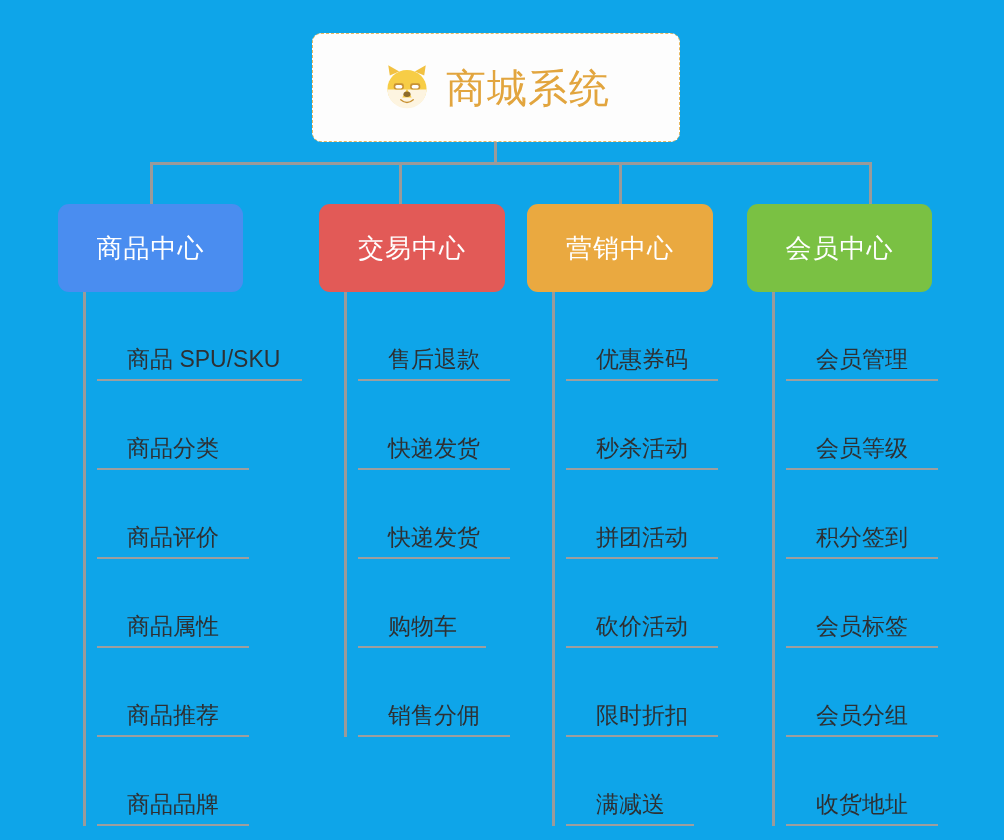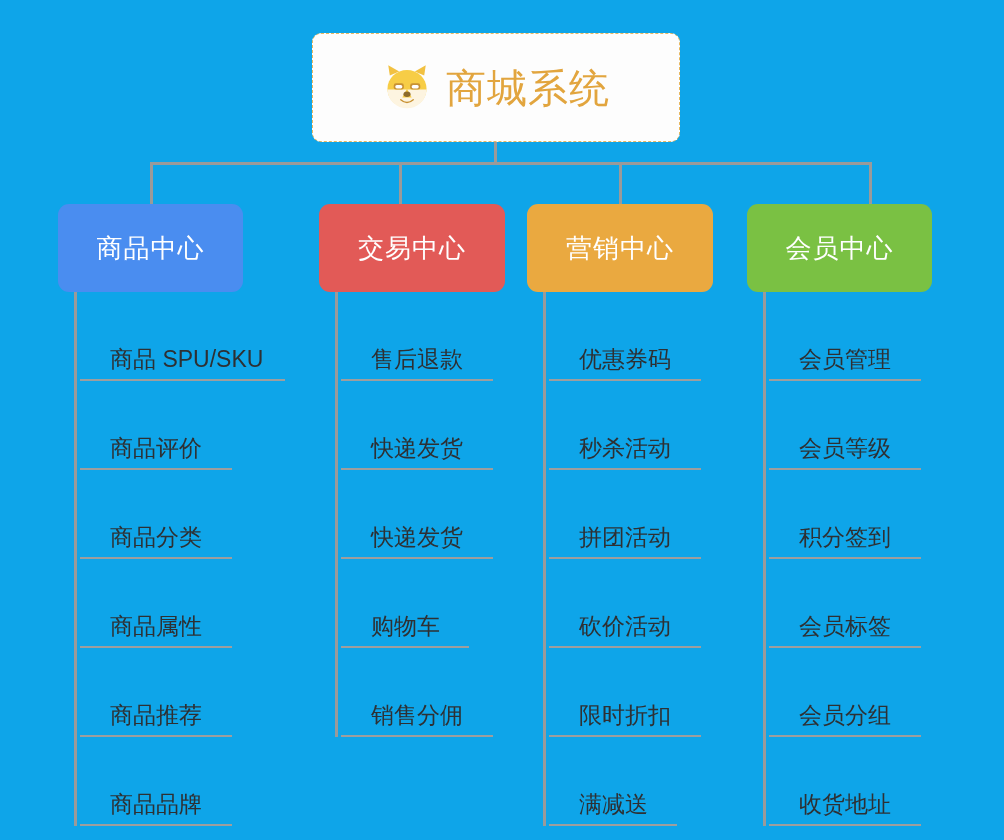--- a/index.html
+++ b/index.html
@@ -88,22 +88,22 @@
     justify-content: center;
     color: #ffffff;
     font-size: 26px;
     letter-spacing: 1px;
     line-height: 1;
   }
 
   
   .leaf-list {
     position: relative;
-    margin-left: 16px;
-    padding-left: 6px;
+    margin-left: 25px;
+    padding-left: 14px;
   }
   .leaf-spine {
     position: absolute;
     left: 0;
     top: 0;
     bottom: 0;
     width: 3px;
     background: #9a9a9a;
   }
 
@@ -172,25 +172,25 @@
         <div class="cat-box" style="background: rgb(74, 141, 240); width: 185px;">
           <span>商品中心</span>
         </div>
         <div class="leaf-list">
           <div class="leaf-spine" style="background: rgb(154, 154, 154);"></div>
           <div class="leaf-item">
             <span class="leaf-label">商品 SPU/SKU</span>
             <div class="leaf-underline" style="width: 205px;"></div>
           </div>
           <div class="leaf-item">
+            <span class="leaf-label">商品分类</span>
+            <div class="leaf-underline" style="width: 152px;"></div>
+          </div>
+          <div class="leaf-item">
             <span class="leaf-label">商品评价</span>
-            <div class="leaf-underline" style="width: 152px;"></div>
-          </div>
-          <div class="leaf-item">
-            <span class="leaf-label">商品分类</span>
             <div class="leaf-underline" style="width: 152px;"></div>
           </div>
           <div class="leaf-item">
             <span class="leaf-label">商品属性</span>
             <div class="leaf-underline" style="width: 152px;"></div>
           </div>
           <div class="leaf-item">
             <span class="leaf-label">商品推荐</span>
             <div class="leaf-underline" style="width: 152px;"></div>
           </div>

